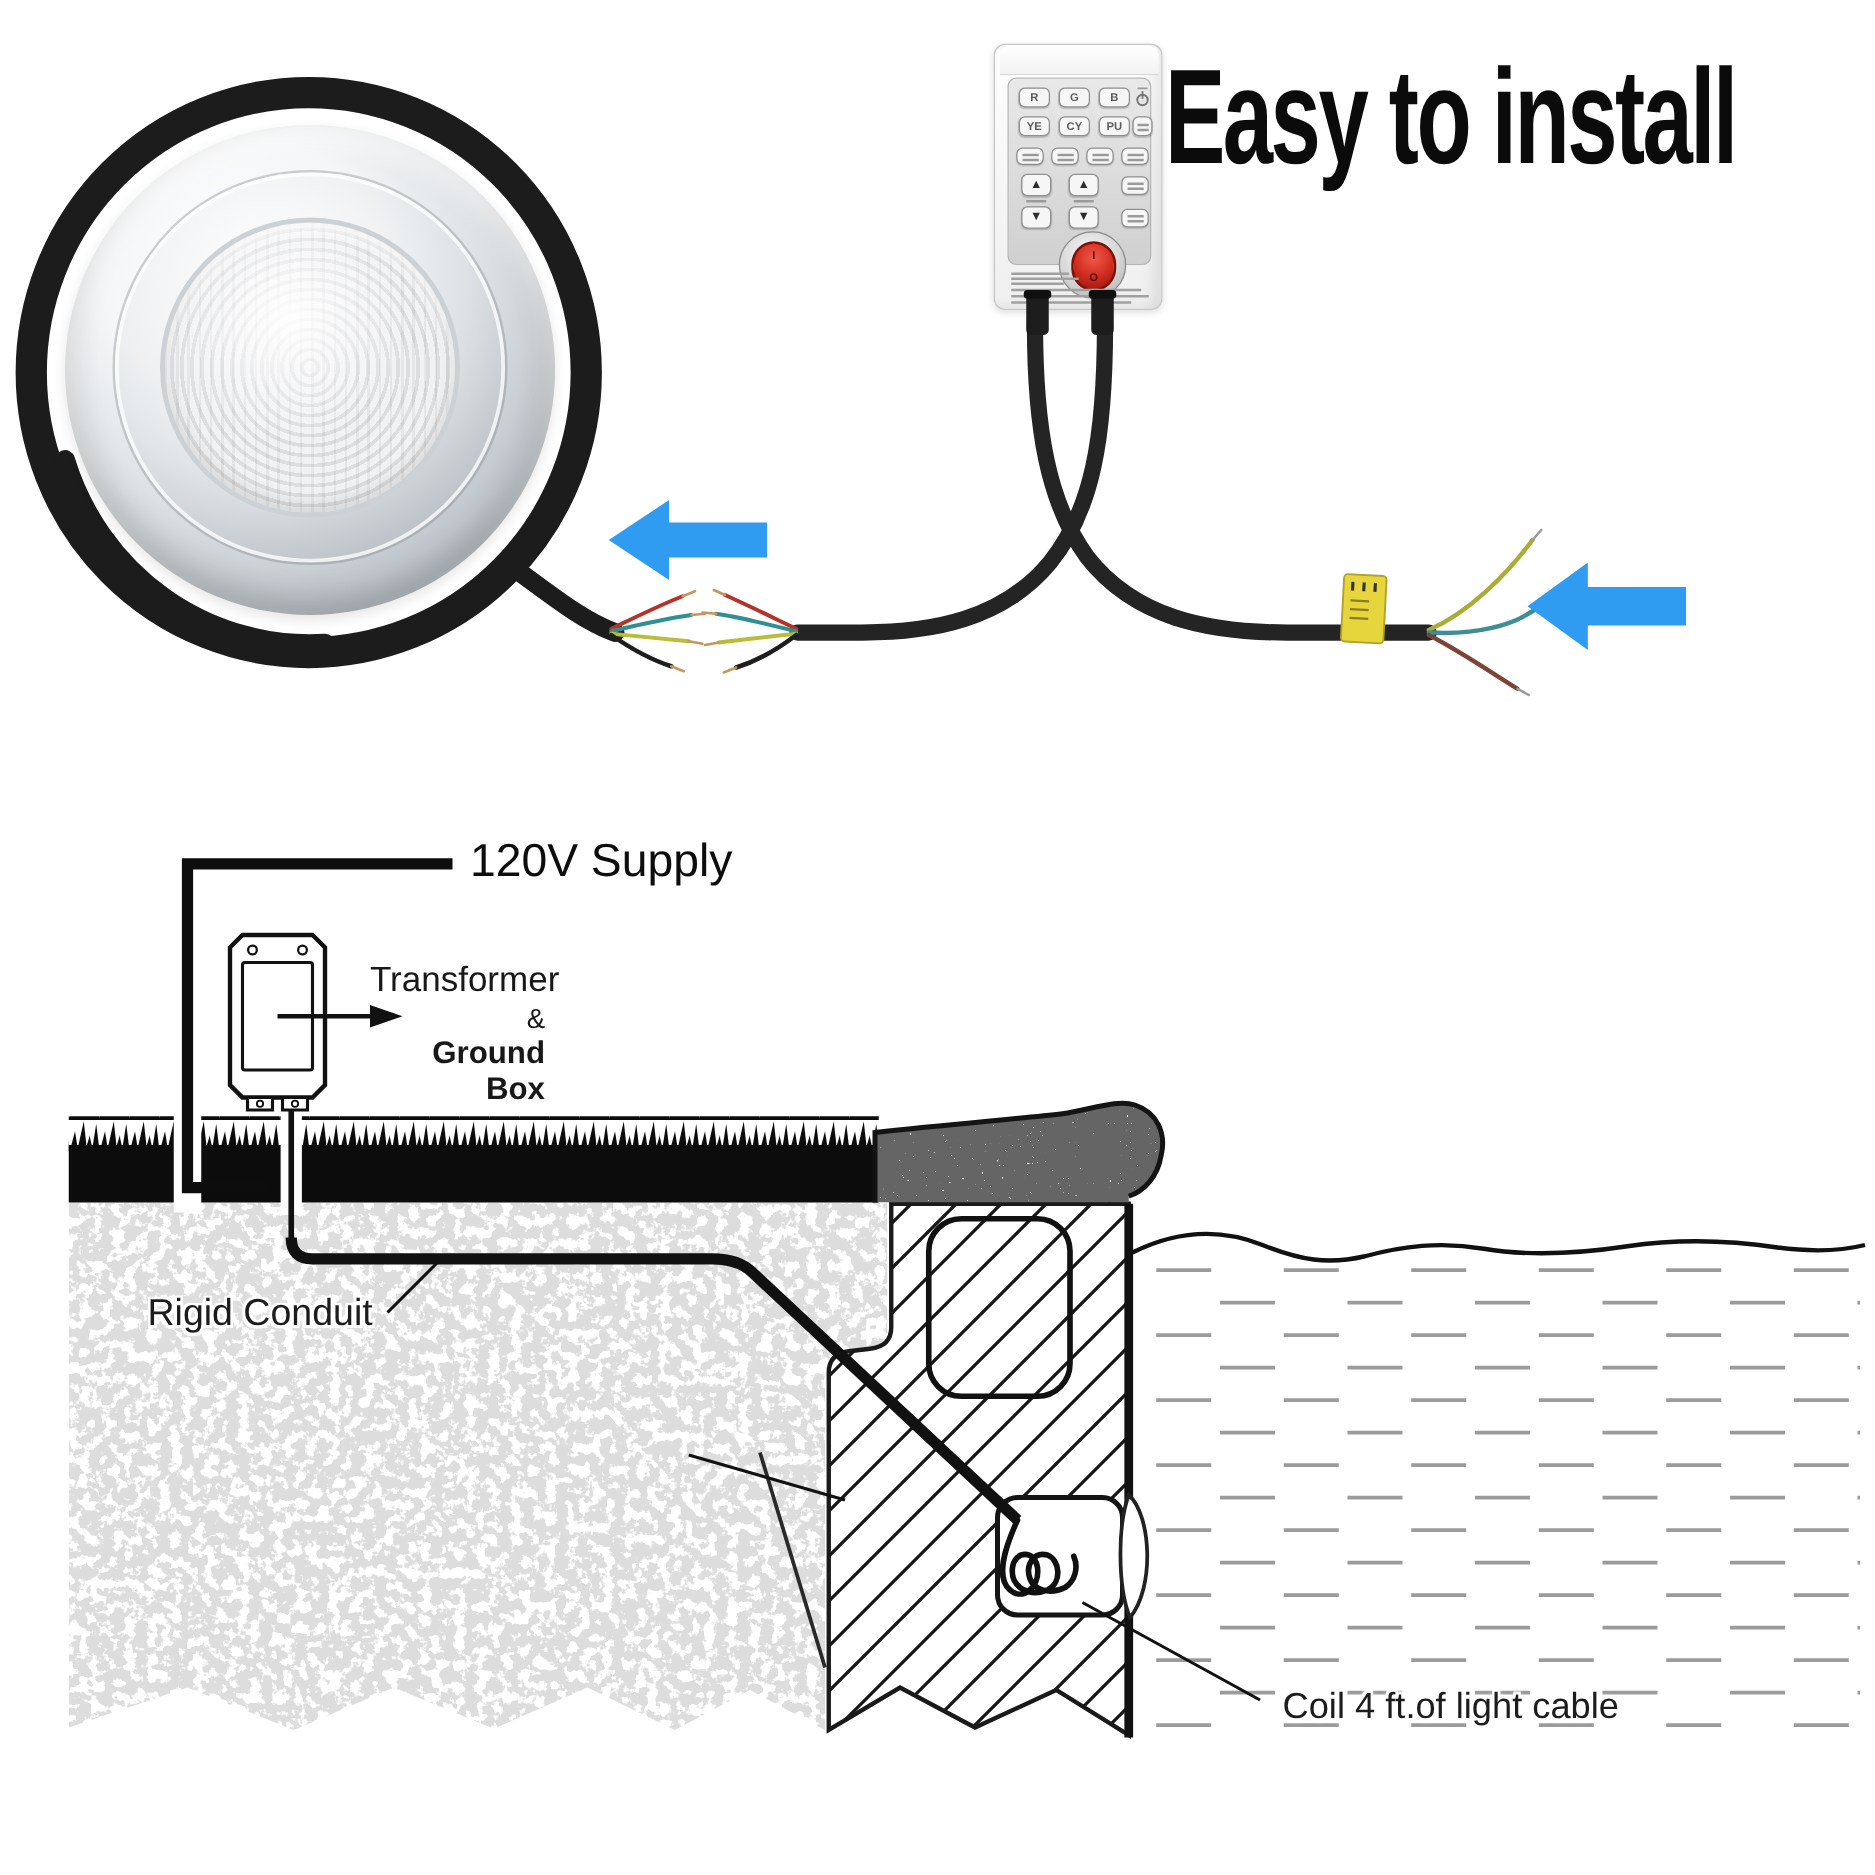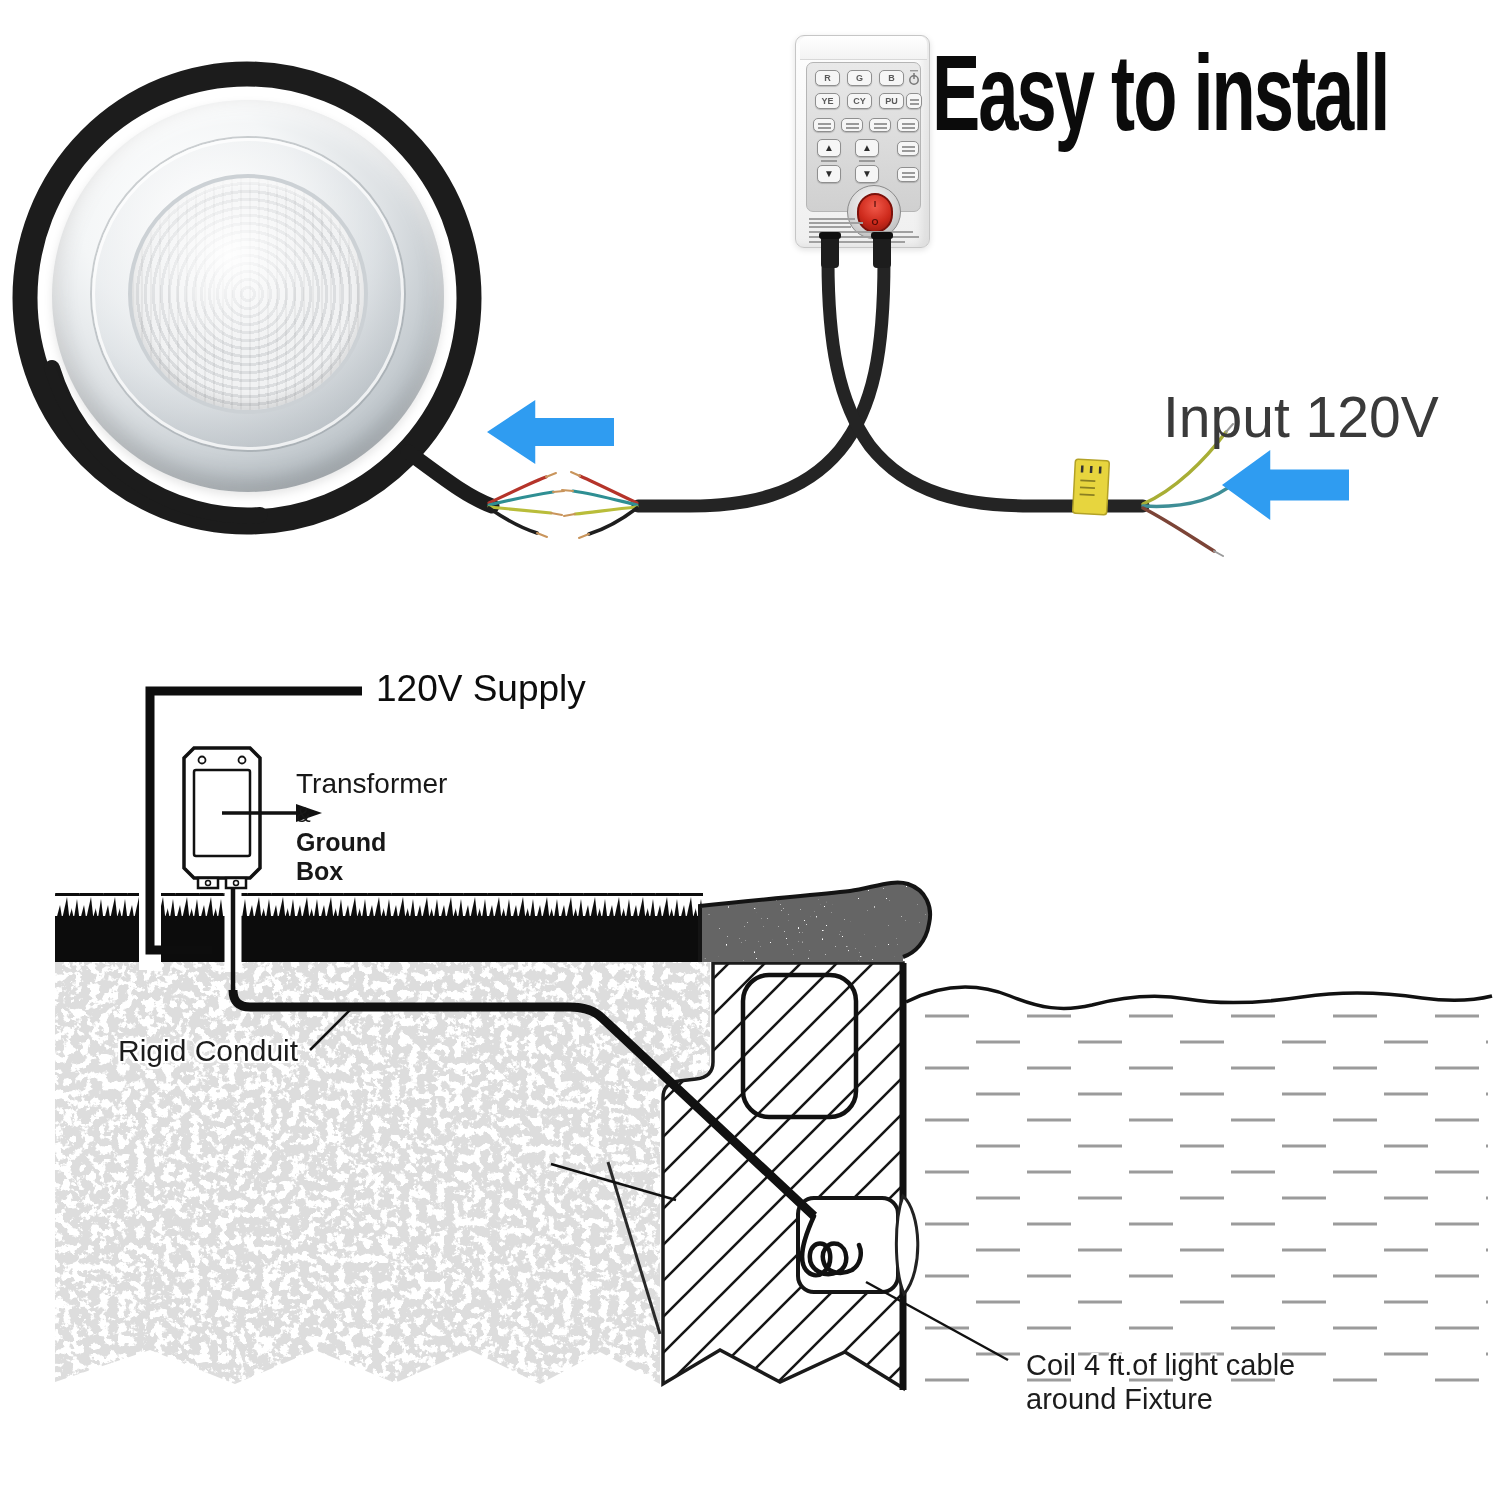--- a/index.html
+++ b/index.html
@@ -57,21 +57,21 @@
      display:flex;flex-direction:column;align-items:center;justify-content:space-between;
      padding:4px 0;font-size:9px;font-weight:700;color:rgba(64,6,2,.85);}
   .spec-line{position:absolute;height:2px;background:#a0a0a0;}
   .gland{position:absolute;width:18px;height:36px;background:#1d1d1d;border-radius:4px;top:196px;}
   .gland::before{content:"";position:absolute;left:-2px;top:0;width:22px;height:7px;background:#0f0f0f;border-radius:3px;}
 
   
   .halo{text-shadow:-2px -2px 0 #fff,2px -2px 0 #fff,-2px 2px 0 #fff,2px 2px 0 #fff,
         0 -2px 0 #fff,0 2px 0 #fff,-2px 0 0 #fff,2px 0 0 #fff,0 0 6px #fff;}
   #supply-label{left:376px;top:668px;font-size:37px;font-weight:400;color:#0d0d0d;white-space:nowrap;}
-  #transformer-label{left:296px;top:768px;width:140px;text-align:left;color:#181818;}
+  #transformer-label{left:296px;top:768px;width:140px;text-align:right;color:#181818;}
   #transformer-label .t0{font-size:28px;font-weight:400;}
   #transformer-label .t1{font-size:22px;font-weight:400;margin-top:2px;}
   #transformer-label .t2,#transformer-label .t3{font-size:25px;font-weight:700;}
   #rigid-label{left:118px;top:1034px;font-size:30px;color:#1c1c1c;white-space:nowrap;text-align:center;}
   #awg-label{left:332px;top:1148px;font-size:29px;line-height:32px;color:#1c1c1c;}
   #coil-label{left:1026px;top:1348px;font-size:29px;line-height:34px;color:#1c1c1c;white-space:nowrap;}
 </style>
 </head>
 <body>
 
@@ -314,33 +314,31 @@
     <i class="spec-line" style="left:13px;top:205px;width:96px;"></i>
     <div class="gland" style="left:25px;"></div>
     <div class="gland" style="left:77px;"></div>
   </div>
 </div>
 
 <div class="abs z3" id="title">Easy to install</div>
 
 <div class="abs z3 blue-arrow" id="output-arrow"></div>
 
-<div class="abs z3 volt-label" id="input-label">Input 120V</div>
 <div class="abs z3 blue-arrow" id="input-arrow"></div>
 
 <div class="abs z3" id="supply-label">120V Supply</div>
 
 <div class="abs z3" id="transformer-label">
   <div class="t0">Transformer</div>
   <div class="t1">&amp;</div>
   <div class="t2">Ground</div>
   <div class="t3">Box</div>
 </div>
 
 <div class="abs z3 halo" id="rigid-label">Rigid Conduit</div>
 
 
 <div class="abs z3" id="coil-label">
   <div class="halo">Coil 4 ft.of light cable</div>
-  <div class="halo">around Fixture</div>
 </div>
 
 </div>
 
 </body></html>

